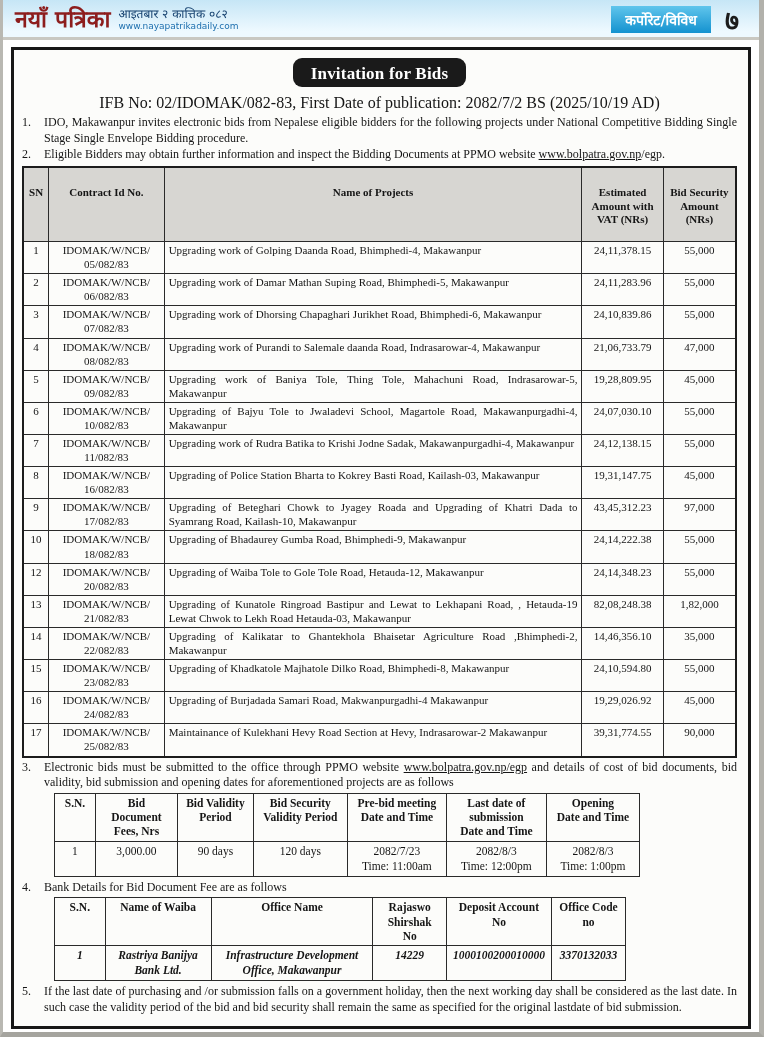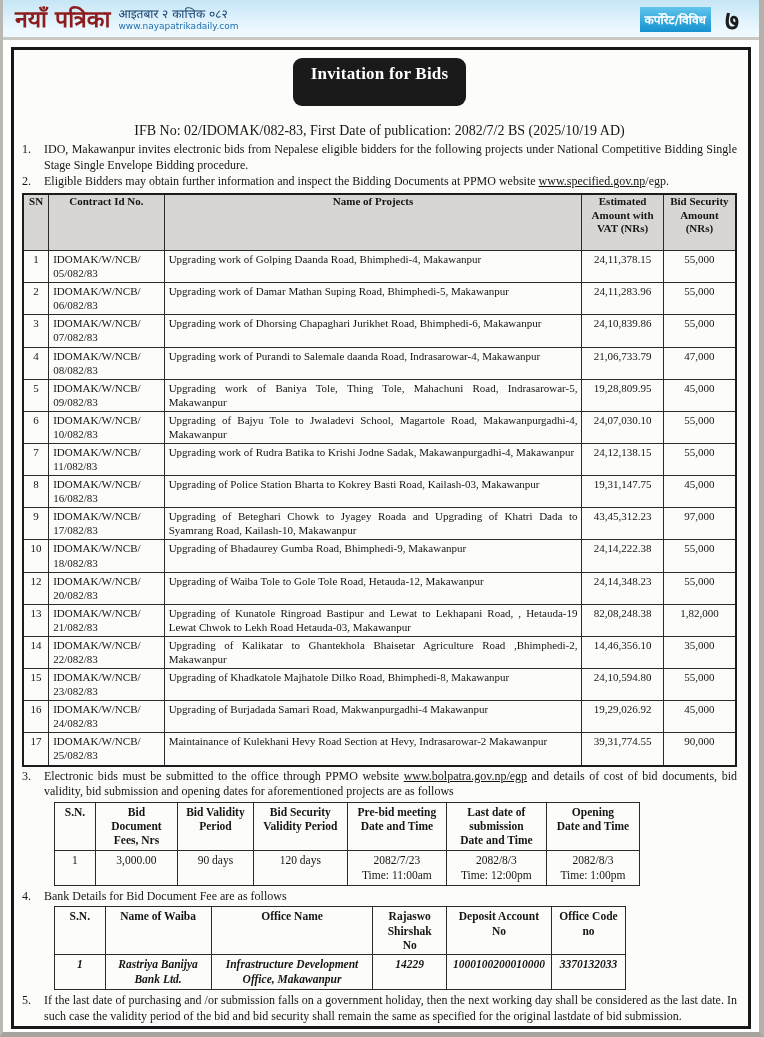--- a/index.html
+++ b/index.html
@@ -8,39 +8,39 @@
     box-sizing:border-box;position:relative;overflow:hidden;
     border-left:3px solid #b9b8b2;border-right:5px solid #b2b1ab;border-bottom:5px solid #a5a49e;
     font-family:"Liberation Serif",serif;color:#151515;
   }
   
   .masthead{height:37px;background:linear-gradient(#c6e6f6,#eef9ff 85%);display:flex;align-items:center;padding:2px 10px 0 12px;box-sizing:border-box;gap:8px;}
   .paper-name{color:#8d1d1d;font-size:23px;font-weight:bold;font-family:"DejaVu Sans",sans-serif;line-height:1;}
   .mast-sub{display:flex;flex-direction:column;justify-content:center;line-height:1.2;}
   .mast-date{font-size:12px;color:#14406e;font-family:"DejaVu Sans",sans-serif;}
   .mast-site{font-size:9px;color:#1d6fae;font-family:"DejaVu Sans",sans-serif;}
-  .section-box{margin-left:auto;background:linear-gradient(#60c5ec,#1492cf);color:#fff;font-weight:bold;font-size:12px;padding:4px 5px;font-family:"DejaVu Sans",sans-serif;}
+  .section-box{margin-left:auto;background:linear-gradient(#60c5ec,#1492cf);color:#fff;font-weight:bold;font-size:14px;padding:4px 14px;font-family:"DejaVu Sans",sans-serif;}
   .page-num{font-size:27px;font-weight:bold;color:#1c1c1c;padding:0 10px 0 6px;font-family:"DejaVu Sans",sans-serif;}
   .mast-divider{height:3px;background:#c9c8c2;}
   
   .notice{margin:7px 8px 0 8px;border:3px solid #171717;padding:5px 11px 4px 8px;box-sizing:border-box;height:982px;overflow:hidden;background:#fcfcfa;}
   .title-wrap{text-align:center;margin:3px 0 5px;}
-  .title-box{display:inline-block;background:#1a1a1a;color:#fff;font-weight:bold;font-size:17px;padding:6px 18px 22px;border-radius:9px;letter-spacing:.2px;}
-  .ifb-line{text-align:center;font-size:14px;margin:17px 0 3px;}
+  .title-box{display:inline-block;background:#1a1a1a;color:#fff;font-weight:bold;font-size:17px;padding:6px 18px 3px;border-radius:9px;letter-spacing:.2px;}
+  .ifb-line{text-align:center;font-size:16px;margin:7px 0 3px;}
   .pt{display:flex;font-size:12px;line-height:1.3;margin:1px 0;}
   .pt .num{flex:0 0 15px;padding-right:7px;text-align:left;}
   .pt .txt{flex:1;text-align:justify;}
   a.doc-link{color:#151515;text-decoration:underline;}
   
   table{border-collapse:collapse;}
   table.main{width:100%;margin:3px 0 2px;font-size:11px;border:2px solid #1c1c1c;}
-  table.main th{border:1px solid #2a2a2a;background:#d7d6d2;font-weight:bold;padding:0 3px 14px;vertical-align:top;text-align:center;line-height:1.25;white-space:pre-line;}
+  table.main th{border:1px solid #2a2a2a;background:#d7d6d2;font-weight:bold;padding:18px 3px 14px;vertical-align:top;text-align:center;line-height:1.25;white-space:pre-line;}
   table.main td{border:1px solid #2a2a2a;padding:1px 4px 2px;vertical-align:top;line-height:1.28;}
   td.c-sn{text-align:center;}
-  td.c-id{white-space:pre-line;}
+  td.c-id{white-space:pre-line;text-align:center;}
   td.c-name{text-align:justify;}
   td.c-amt,td.c-sec{text-align:center;white-space:nowrap;}
   
   table.sub{font-size:11.5px;margin:2px 0 3px 32px;text-align:center;border:1px solid #2a2a2a;}
   table.sub th{border:1px solid #2a2a2a;font-weight:bold;padding:2px 6px;white-space:pre-line;line-height:1.25;vertical-align:top;}
   table.sub td{border:1px solid #2a2a2a;padding:2px 6px;white-space:pre-line;line-height:1.3;vertical-align:top;}
   table.bank td{font-weight:bold;font-style:italic;}
 </style>
 </head>
 <body>
@@ -66,21 +66,21 @@
 
     <div class="ifb-line">IFB No: 02/IDOMAK/082-83, First Date of publication: 2082/7/2 BS (2025/10/19 AD)</div>
 
     <div class="pt">
       <span class="num">1.</span>
       <span class="txt">IDO, Makawanpur invites electronic bids from Nepalese eligible bidders for the following projects under National Competitive Bidding Single Stage Single Envelope Bidding procedure.</span>
     </div>
 
     <div class="pt">
       <span class="num">2.</span>
-      <span class="txt"><span>Eligible Bidders may obtain further information and inspect the Bidding Documents at PPMO website </span><a class="doc-link">www.specified.gov.np</a><span>/egp.</span></span>
+      <span class="txt"><span>Eligible Bidders may obtain further information and inspect the Bidding Documents at PPMO website </span><a class="doc-link">www.bolpatra.gov.np</a><span>/egp.</span></span>
     </div>
 
     <table class="main">
       <colgroup>
         <col style="width:3.6%">
           <col style="width:16.2%">
           <col style="width:58.6%">
           <col style="width:11.4%">
           <col style="width:10.2%">
       </colgroup>

